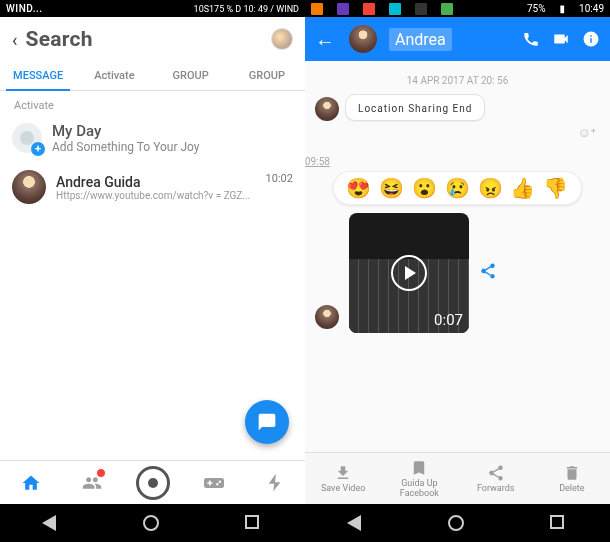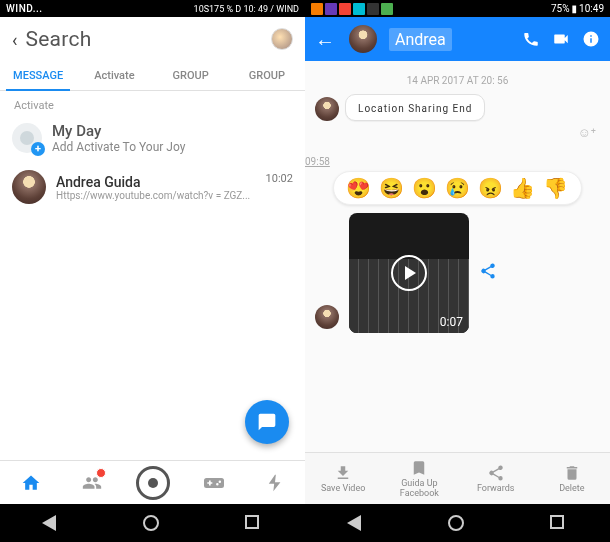--- a/index.html
+++ b/index.html
@@ -4,28 +4,28 @@
 <style>
 * { margin: 0; padding: 0; box-sizing: border-box; font-family: -apple-system, BlinkMacSystemFont, "Segoe UI", Roboto, sans-serif; }
 body { width: 610px; height: 542px; background: #000; overflow: hidden; display: flex; flex-direction: column; }
 .phones { display: flex; height: 536px; }
 .phone { width: 305px; height: 504px; background: #fff; position: relative; display: flex; flex-direction: column; }
 
 
 .status-left { height: 17px; background: #000; color: #fff; font-size: 10px; display: flex; align-items: center; padding: 0 6px; gap: 4px; }
 .status-left .carrier { font-weight: 500; letter-spacing: 0.5px; }
 .status-right { height: 17px; background: #000; color: #fff; font-size: 10px; display: flex; align-items: center; justify-content: space-between; padding: 0 6px; }
-.st-icons-group { display: flex; gap: 2px; align-items: center; }
+.st-icons-group { display: flex; gap: 14px; align-items: center; }
 .st-chip { width: 12px; height: 12px; background: #555; border-radius: 1px; }
 .st-chip.c1{background:#f57c00;} .st-chip.c2{background:#673ab7;} .st-chip.c3{background:#f44336;} .st-chip.c4{background:#00bcd4;} .st-chip.c5{background:#333;} .st-chip.c6{background:#4caf50;}
 
 
 .search-row { display: flex; align-items: center; padding: 10px 12px 8px; gap: 8px; }
 .search-row .chev { font-size: 18px; color: #444; }
-.search-row .search-txt { flex: 1; font-size: 21px; color: #555; font-weight: 400; letter-spacing: 0.3px; }
+.search-row .search-txt { flex: 1; font-size: 21px; color: #555; font-weight: 700; letter-spacing: 0.3px; }
 .avatar-sm { width: 22px; height: 22px; border-radius: 50%; background: radial-gradient(circle at 40% 40%, #ffe0b2, #a1887f); border: 1px solid #ddd; }
 .tabs { display: flex; border-bottom: 1px solid #e0e0e0; }
 .tab { flex: 1; text-align: center; padding: 10px 4px 8px; font-size: 11px; color: #888; font-weight: 500; position: relative; cursor: pointer; }
 .tab.active { color: #1a8bf0; }
 .tab.active::after { content:""; position:absolute; left:6px; right:6px; bottom:-1px; height:2px; background:#1a8bf0;}
 .active-lbl { font-size: 11px; color: #999; padding: 8px 14px 4px; }
 .myday { display: flex; align-items: center; gap: 10px; padding: 6px 12px 10px; }
 .myday-icon { width: 30px; height: 30px; border-radius: 50%; background:#eceff1; display:flex; align-items:center; justify-content:center; position:relative;}
 .myday-icon .inner{ width:14px; height:14px; border-radius:50%; background:#cfd8dc;}
 .myday-badge { position:absolute; right:-3px; bottom:-3px; width:14px;height:14px;border-radius:50%;background:#2196f3;color:#fff;font-size:11px;line-height:14px;text-align:center;font-weight:bold;}
@@ -62,21 +62,21 @@
 .bubble .bts{ font-size:9px; color:#aaa; margin-top:3px;}
 .smile{ align-self:flex-end; margin-left:auto; padding:4px 14px 0 0; font-size:13px; color:#bbb;}
 .ts2{ text-align:left; font-size:10px; color:#aaa; padding:16px 0 4px;text-decoration:underline;}
 .reactions{ display:flex; gap:8px; background:#fff; border:1px solid #eee; border-radius:22px; padding:6px 12px; margin:0 auto; width:fit-content; box-shadow:0 1px 3px rgba(0,0,0,0.1);}
 .emoji{ font-size:20px; line-height:1;}
 .media-wrap{ display:flex; align-items:center; gap:10px; padding:8px 10px 0 44px;}
 .media{ width:120px; height:120px; border-radius:8px; background:linear-gradient(#1a1a1a 38%, #2b2b2b 38%); position:relative; overflow:hidden;}
 .kb{ position:absolute; top:38%; left:0; right:0; bottom:0; background: repeating-linear-gradient(90deg,#333 0 9px,#555 9px 10px), repeating-linear-gradient(0deg,#333 0 9px,#555 9px 10px);}
 .play{ position:absolute; top:50%; left:50%; width:36px;height:36px; margin:-18px 0 0 -18px; border:2px solid #fff; border-radius:50%; display:flex;align-items:center;justify-content:center;}
 .play::after{content:"";border-left:11px solid #fff;border-top:7px solid transparent;border-bottom:7px solid transparent;margin-left:3px;}
-.dur{ position:absolute; right:6px; bottom:4px; color:#fff; font-size:12px;}
+.dur{ position:absolute; right:6px; bottom:4px; color:#fff; font-size:15px;}
 .share-ic svg{ width:18px;height:18px; fill:#1a8bf0;}
 .bot-actions{ position:absolute; left:0; right:0; bottom:0; height:52px; background:#f7f7f7; border-top:1px solid #e0e0e0; display:flex;}
 .ba{ flex:1; display:flex; flex-direction:column; align-items:center; justify-content:center; gap:2px;}
 .ba svg{ width:18px;height:18px; fill:#9e9e9e;}
 .ba span{ font-size:9px; color:#888; text-align:center; line-height:1.1;}
 
 
 .android-nav{ height:38px; background:#000; display:flex; align-items:center; justify-content:space-around;}
 .android-nav .nbtn{ width:18px; height:18px;}
 .tri{ width:0;height:0;border-right:14px solid #ccc;border-top:8px solid transparent;border-bottom:8px solid transparent;}
@@ -105,21 +105,21 @@
       <div class="tab">GROUP</div>
     </div>
     <div class="active-lbl">Activate</div>
     <div class="myday">
       <div class="myday-icon">
         <div class="inner"></div>
         <div class="myday-badge">+</div>
       </div>
       <div class="myday-txt">
         <div class="t1">My Day</div>
-        <div class="t2">Add Activate To Your Joy</div>
+        <div class="t2">Add Something To Your Joy</div>
       </div>
     </div>
     <div class="convo">
       <div class="av"></div>
       <div class="convo-mid">
         <div class="name">Andrea Guida</div>
         <div class="prev">Https://www.youtube.com/watch?v = ZGZ...</div>
       </div>
       <div class="convo-time">10:02</div>
     </div>

